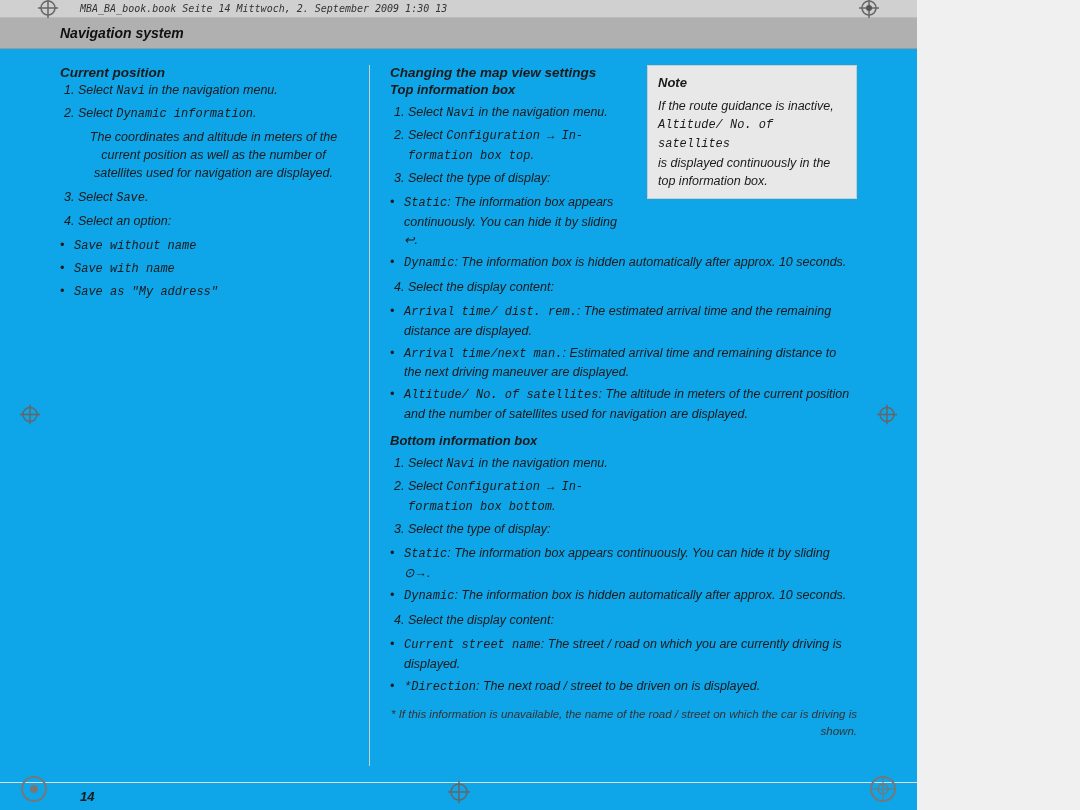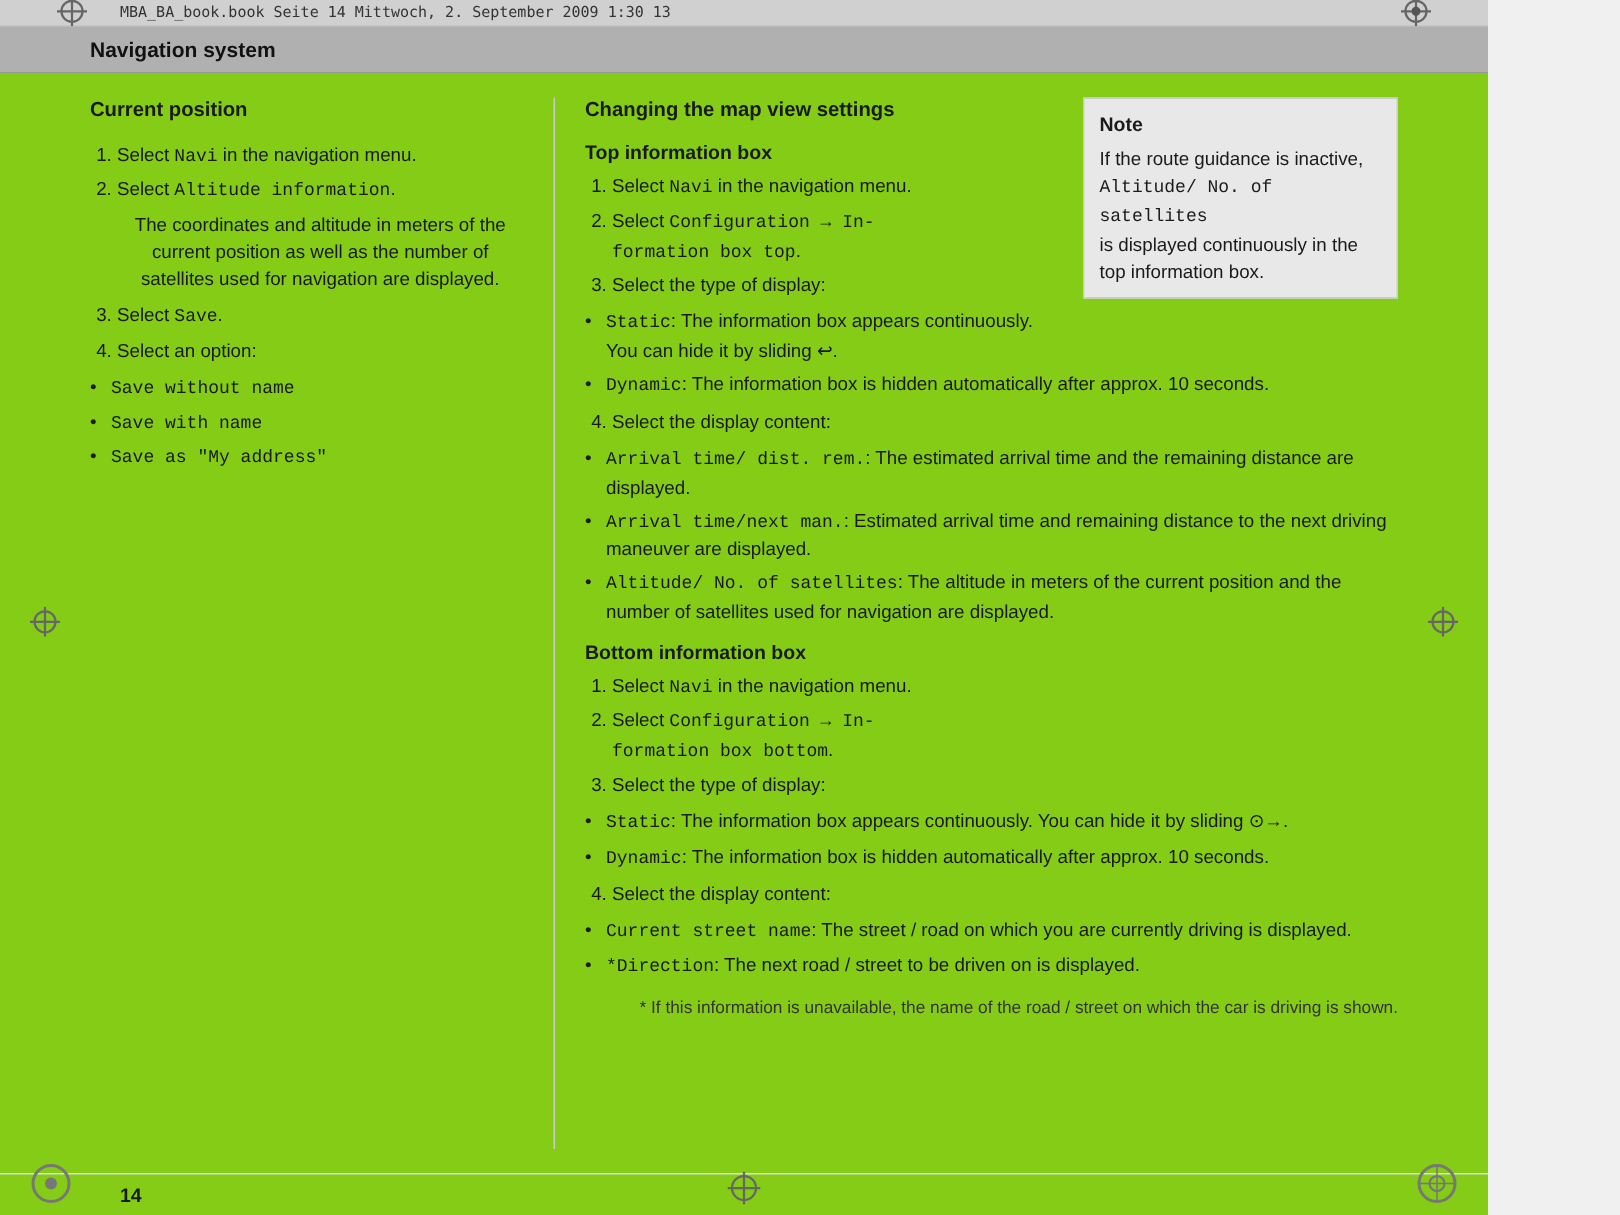--- a/index.html
+++ b/index.html
@@ -8,26 +8,27 @@
       width: 1080px;
       height: 810px;
       background: #f0f0f0;
       font-family: Arial, Helvetica, sans-serif;
       font-size: 13px;
       color: #1a1a1a;
       overflow: hidden;
     }
 
     .page {
-      width: 992px;
+      width: 917px;
       height: 810px;
-      background: #84cc16;
+      background: #0ea5e9;
       position: relative;
       display: flex;
       flex-direction: column;
+      font-style: italic;
     }
 
     
     .top-bar {
       background: #d0d0d0;
       border-bottom: 1px solid #bbb;
       padding: 3px 60px;
       font-size: 10px;
       color: #333;
       font-family: monospace;
@@ -67,21 +68,21 @@
     .col-right {
       flex: 1;
       padding-left: 20px;
       position: relative;
     }
 
     
     .section-title {
       font-size: 13.5px;
       font-weight: bold;
-      margin-bottom: 14px;
+      margin-bottom: 1px;
     }
 
     .sub-title {
       font-size: 13px;
       font-weight: bold;
       margin-bottom: 6px;
       margin-top: 2px;
     }
 
     
@@ -197,21 +198,21 @@
   <div class="content">
 
     <div class="col-left">
       <div class="section-title">Current position</div>
 
       <ol>
         <li>
           <span>Select </span><span class="mono">Navi</span><span> in the navigation menu.</span>
         </li>
         <li>
-          <span>Select </span><span class="mono">Altitude information</span><span>.</span>
+          <span>Select </span><span class="mono">Dynamic information</span><span>.</span>
           <div class="desc-para" style="padding-left:0;margin-top:4px;">The coordinates and altitude in meters of the current position as well as the number of satellites used for navigation are displayed.</div>
         </li>
         <li>
           <span>Select </span><span class="mono">Save</span><span>.</span>
         </li>
         <li>
           <span>Select an option:</span>
         </li>
       </ol>
 

